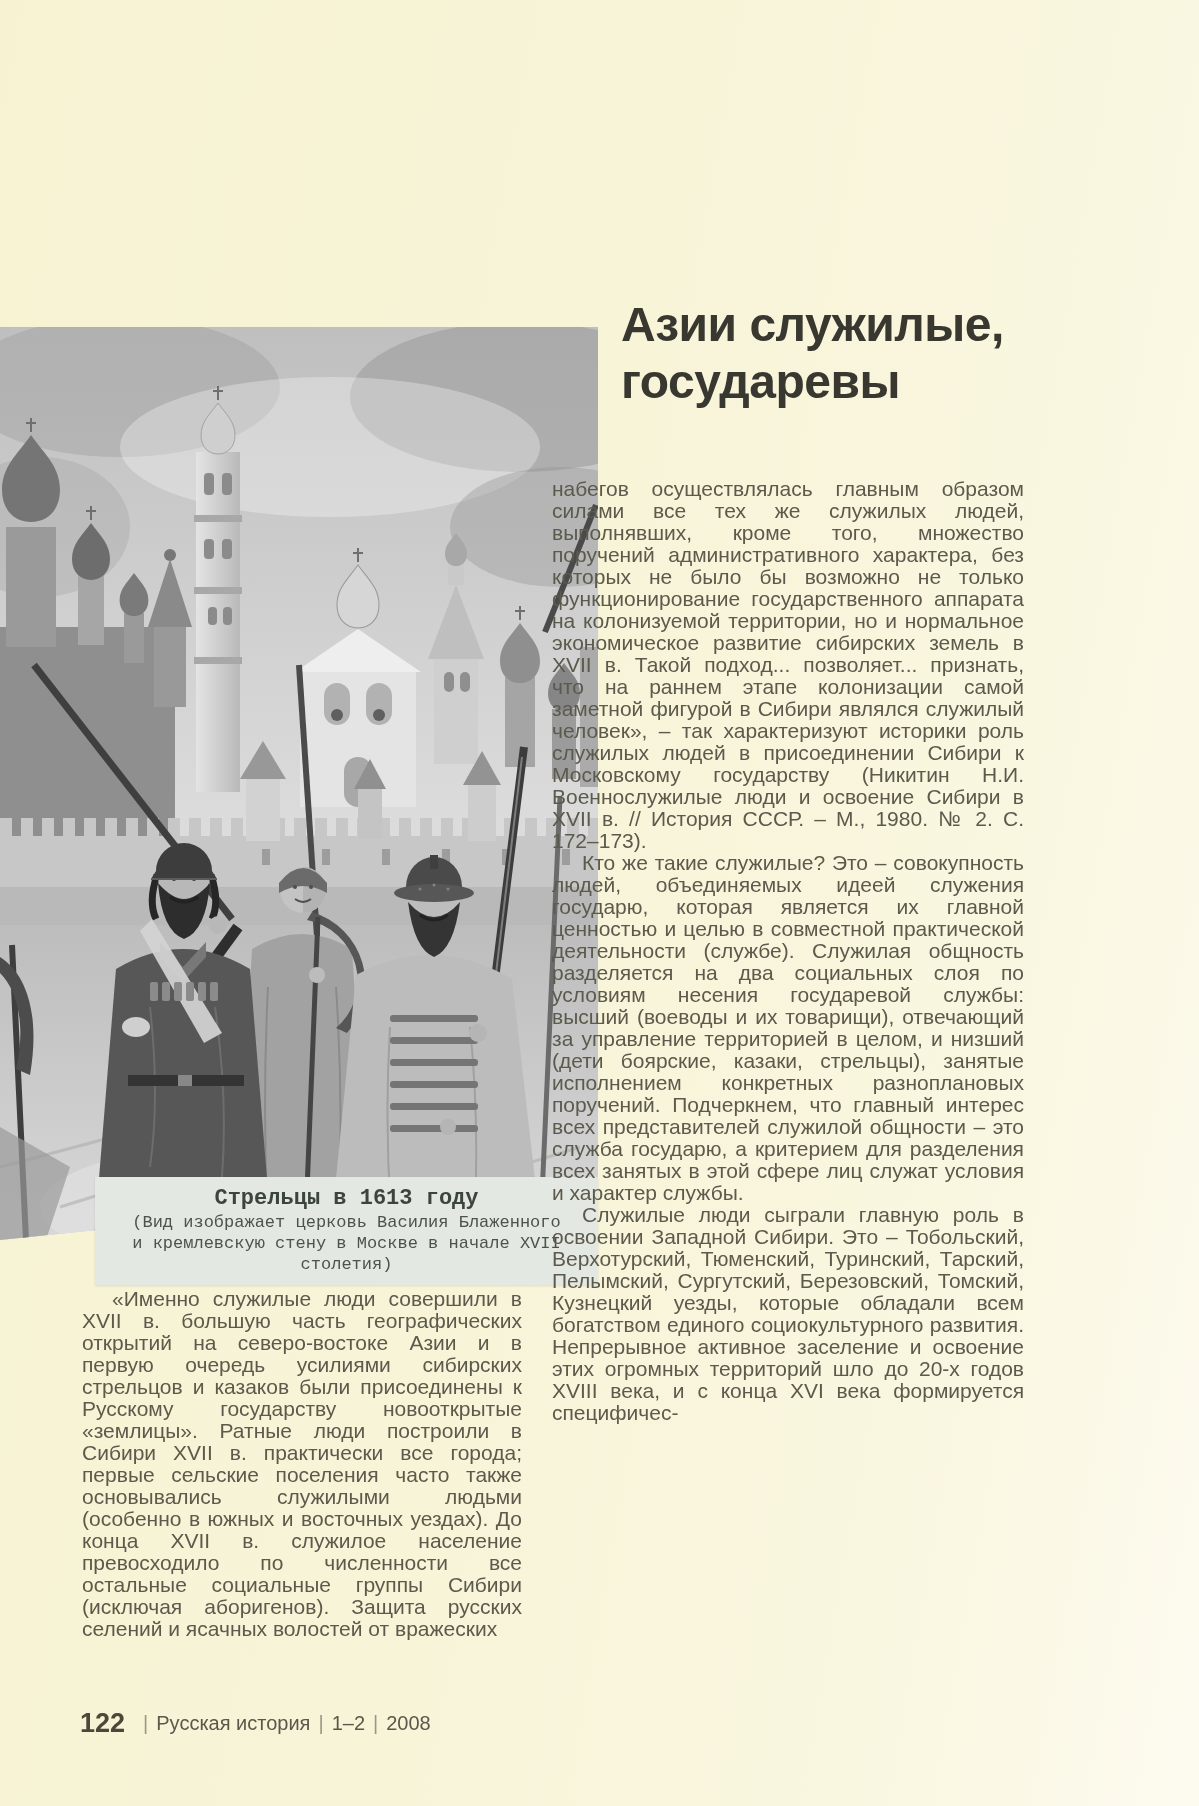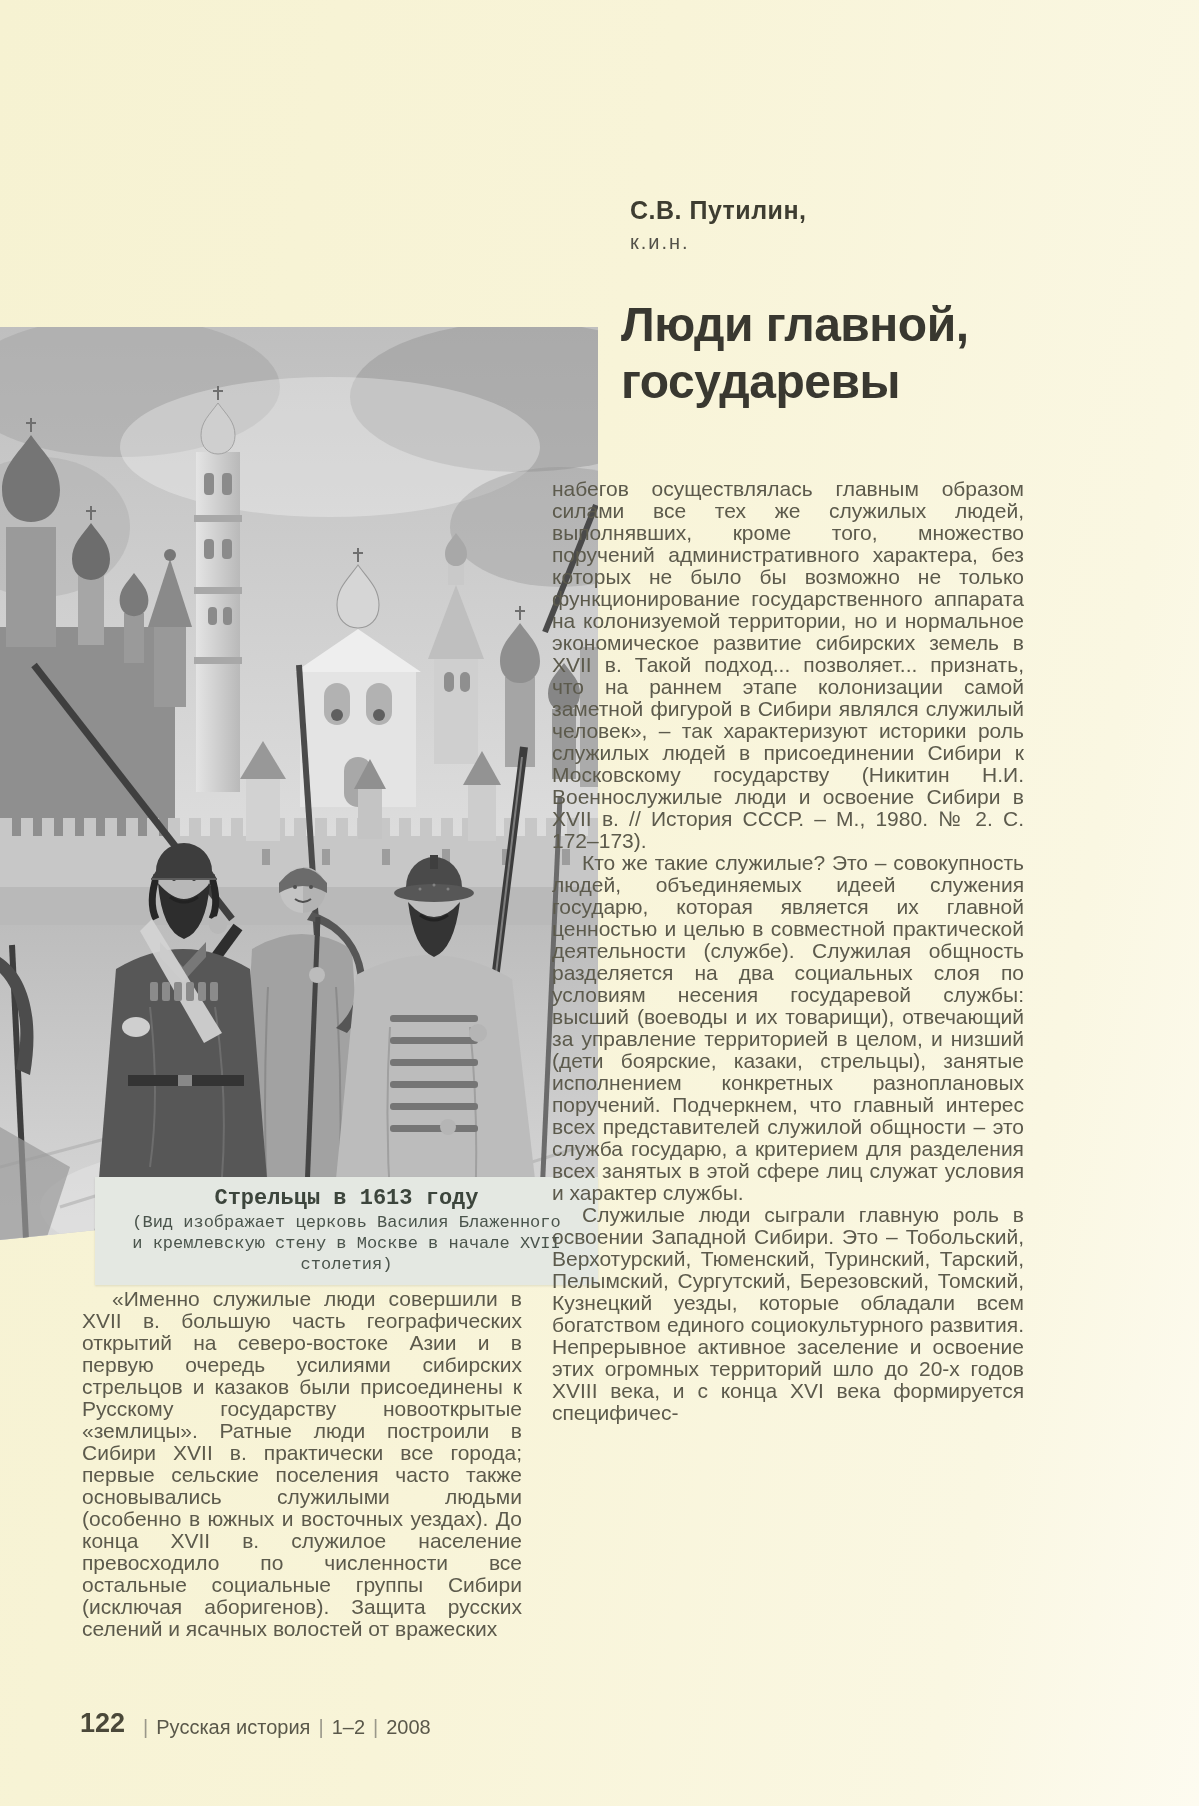--- a/index.html
+++ b/index.html
@@ -34,38 +34,34 @@
   }
   .caption-title{font-size:22px;font-weight:bold;color:#3c453c;line-height:26px;}
   .caption-sub{font-size:17px;color:#4a544c;line-height:21px;}
   
   .col{font-size:21px;line-height:22px;text-align:justify;color:#5c5a4c;}
   .col p{margin:0;}
   .col p.indent{text-indent:30px;}
   .col-left{position:absolute;left:82px;top:1288px;width:440px;}
   .col-right{position:absolute;left:552px;top:478px;width:472px;}
   
-  .footer{position:absolute;left:80px;top:1708px;display:flex;align-items:flex-end;}
+  .footer{position:absolute;left:80px;top:1708px;display:flex;align-items:center;}
   .footer-page{font-size:27px;font-weight:bold;color:#4a4839;margin-right:10px;}
   .footer-sep{font-size:20px;color:#9a988a;margin:0 8px;font-weight:normal;}
   .footer-meta{font-size:20px;color:#5a584a;}
 </style>
 </head>
 <body>
 
 <div class="page">
 
 
-  <div class="author">
-    <div class="author-name">С.В. Путилин,</div>
-    <div class="author-degree">к.и.н.</div>
-  </div>
 
   <h1 class="headline" style="margin:0;">
-    <span>Люди главной,</span><br>
+    <span>Азии служилые,</span><br>
     <span>государевы</span>
   </h1>
 
   <div class="figure">
     <svg viewBox="0 0 598 913" preserveAspectRatio="none">
       <defs>
         <linearGradient id="sky" x1="0" y1="0" x2="0" y2="1">
           <stop offset="0" stop-color="#bfbfbf"></stop>
             <stop offset=".55" stop-color="#dcdcdc"></stop>
             <stop offset="1" stop-color="#cfcfcf"></stop>

